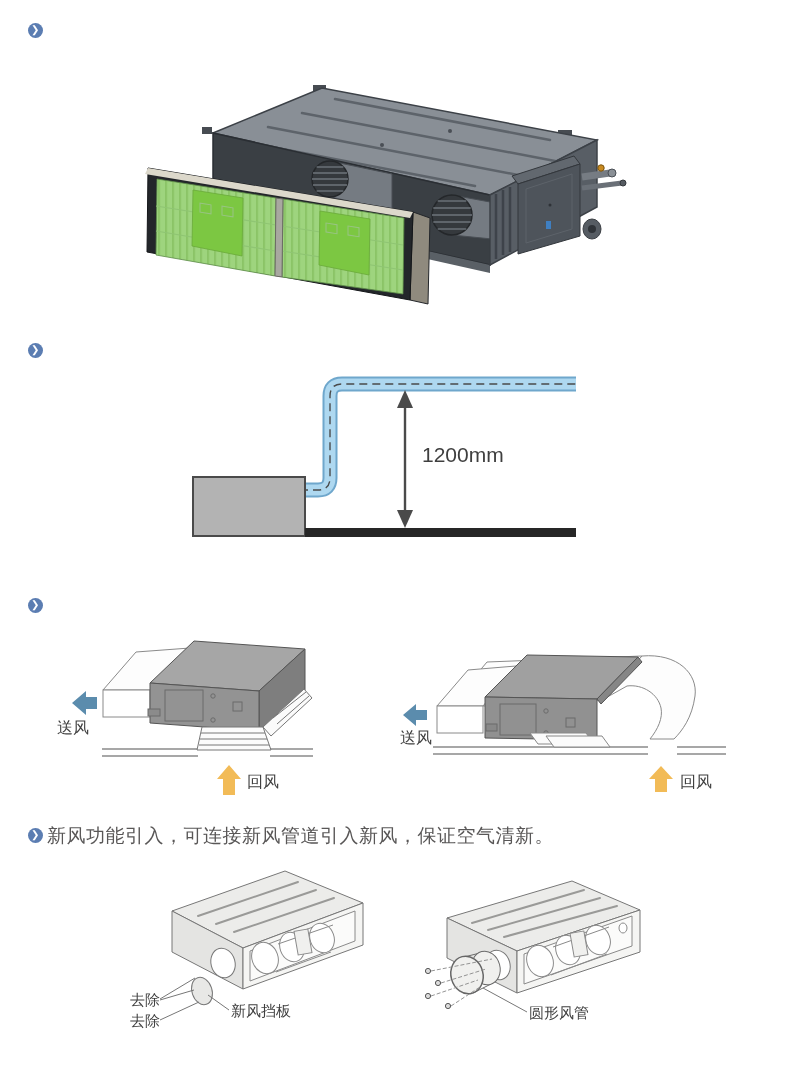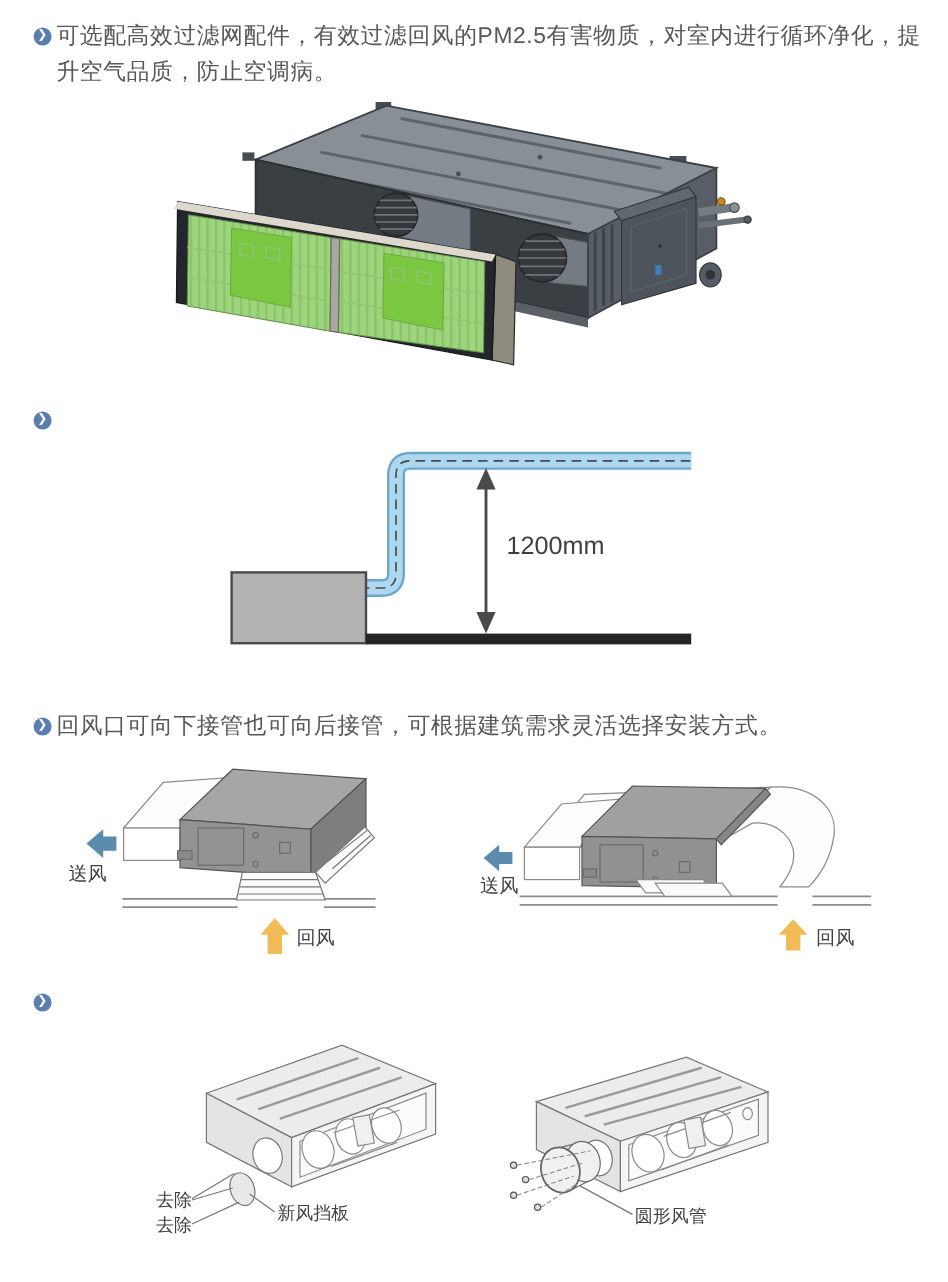--- a/index.html
+++ b/index.html
@@ -14,21 +14,20 @@
   .diag{position:absolute;}
   svg text{font-family:"Liberation Sans","DejaVu Sans",sans-serif;fill:#3f3f3f;}
 </style>
 </head>
 <body>
 
 <div id="page">
 
   <div class="heading" style="top:16px;">
     <span class="bullet"><span>❯</span></span>
-    <span>可选配高效过滤网配件，有效过滤回风的PM2.5有害物质，对室内进行循环净化，提升空气品质，防止空调病。</span>
   </div>
 
   <svg class="diag" style="left:130px;top:85px;" width="530" height="240" viewBox="0 0 530 240">
     <defs>
       <pattern id="filterStripes" width="7" height="12" patternUnits="userSpaceOnUse" patternTransform="skewY(9.4)">
         <rect width="7" height="12" fill="#9ed47e"></rect>
         <rect width="2" height="12" fill="#8bc467"></rect>
       </pattern>
     </defs>
 
@@ -135,21 +134,20 @@
     <g>
       <line x1="255" y1="32" x2="255" y2="144" stroke="#4a4a4a" stroke-width="2.4"></line>
       <polygon points="255,18 247,36 263,36" fill="#4a4a4a"></polygon>
       <polygon points="255,156 247,138 263,138" fill="#4a4a4a"></polygon>
     </g>
     <text x="272" y="90" font-size="21">1200mm</text>
   </svg>
 
   <div class="heading" style="top:591px;">
     <span class="bullet"><span>❯</span></span>
-    <span>回风口可向下接管也可向后接管，可根据建筑需求灵活选择安装方式。</span>
   </div>
 
   <svg class="diag" style="left:50px;top:632px;" width="330" height="170" viewBox="0 0 330 170">
 
     <g stroke="#8a8a8a" stroke-width="1.5">
       <line x1="52" y1="117" x2="148" y2="117"></line>
         <line x1="220" y1="117" x2="263" y2="117"></line>
       <line x1="52" y1="124" x2="148" y2="124"></line>
         <line x1="220" y1="124" x2="263" y2="124"></line>
     </g>
@@ -223,20 +221,21 @@
 
     <polygon points="13,83 26,72 26,78 37,78 37,88 26,88 26,94" fill="#5b8cad"></polygon>
     <text x="10" y="111" font-size="16">送风</text>
 
     <polygon points="271,134 283,147 277,147 277,160 265,160 265,147 259,147" fill="#f2bb57"></polygon>
     <text x="290" y="155" font-size="16">回风</text>
   </svg>
 
   <div class="heading" style="top:821px;">
     <span class="bullet"><span>❯</span></span>
+    <span>新风功能引入，可连接新风管道引入新风，保证空气清新。</span>
   </div>
 
   <svg class="diag" style="left:100px;top:868px;" width="300" height="190" viewBox="0 0 300 190">
     <g stroke="#777777" fill="#ececea">
       <polygon points="72,43 185,3 263,35 143,80"></polygon>
       <polygon points="72,43 143,80 143,121 72,84" fill="#e4e4e2"></polygon>
       <polygon points="143,80 263,35 263,77 143,121" fill="#f5f5f3"></polygon>
     </g>
     <g stroke="#9a9a98" stroke-width="2" stroke-linecap="round">
       <line x1="98" y1="48" x2="198" y2="14"></line>

